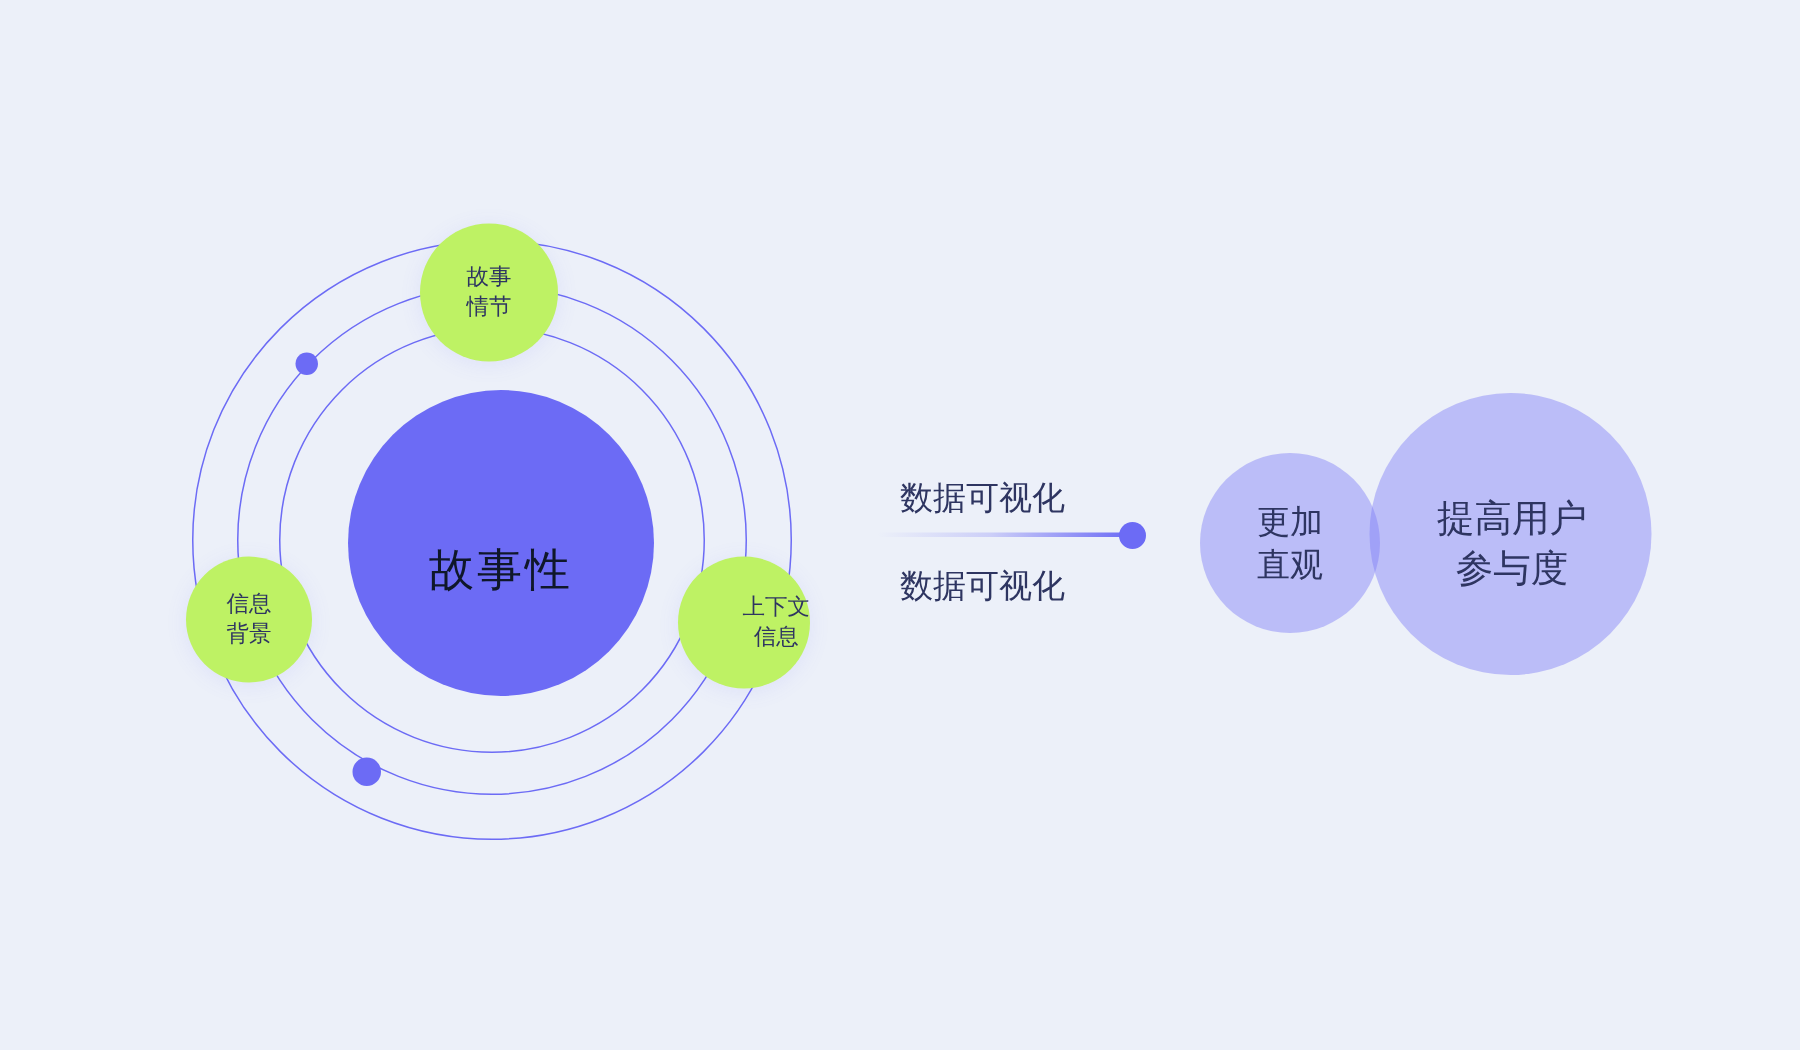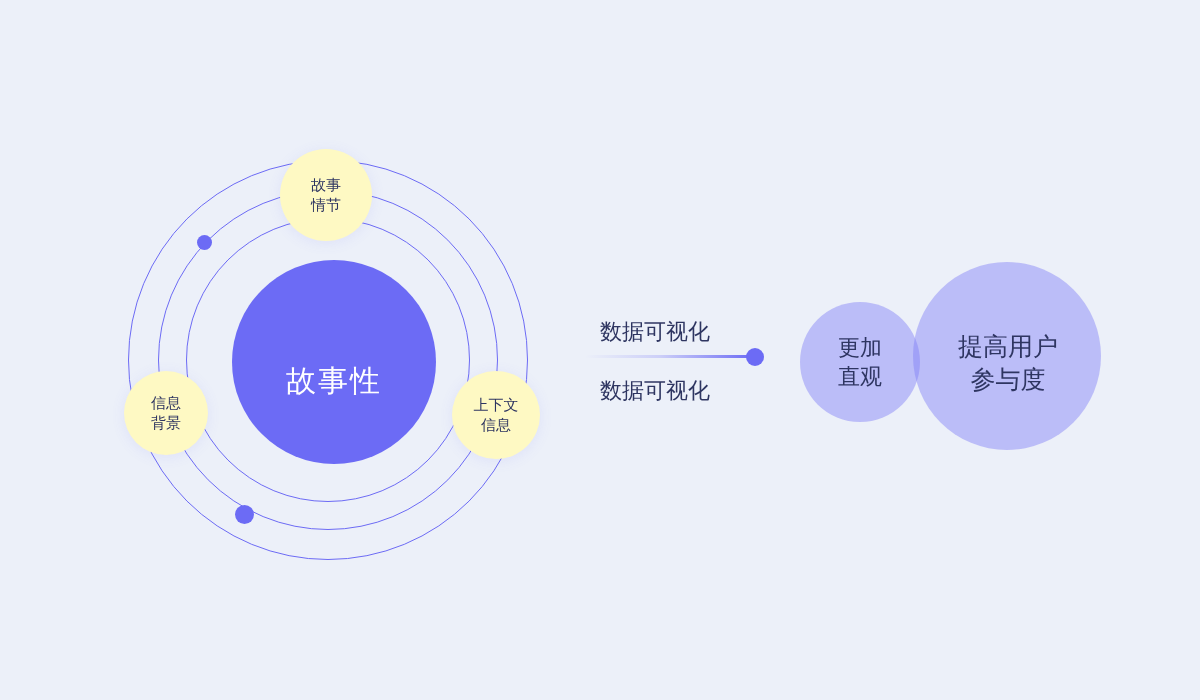--- a/index.html
+++ b/index.html
@@ -57,21 +57,21 @@
     top: 100px;
     width: 204px;
     height: 204px;
     border-radius: 50%;
     background: #6C6BF5;
     display: flex;
     align-items: center;
     justify-content: center;
   }
   .core-label {
-    color: #ffffff;
+    color: #0f172a;
     font-size: 30px;
     letter-spacing: 2px;
     line-height: 1.3;
     white-space: nowrap;
     margin-top: 36px;
   }
 
   .orbit-dot {
     position: absolute;
     border-radius: 50%;
@@ -86,21 +86,21 @@
   .dot-lower {
     left: 107px;
     top: 345px;
     width: 19px;
     height: 19px;
   }
 
   .node-bubble {
     position: absolute;
     border-radius: 50%;
-    background: #fef9c3;
+    background: #bef264;
     display: flex;
     align-items: center;
     justify-content: center;
     text-align: center;
     color: #2E3561;
     font-size: 15px;
     line-height: 1.35;
     box-shadow: 0 2px 14px rgba(108, 107, 245, 0.10);
   }
   .node-top {
@@ -113,20 +113,21 @@
     left: -4px;
     top: 211px;
     width: 84px;
     height: 84px;
   }
   .node-right {
     left: 324px;
     top: 211px;
     width: 88px;
     height: 88px;
+    justify-content: flex-end;
   }
   .node-bubble span { display: block; }
 
   
   .connector {
     position: absolute;
     left: 580px;
     top: 300px;
     width: 195px;
     height: 120px;

